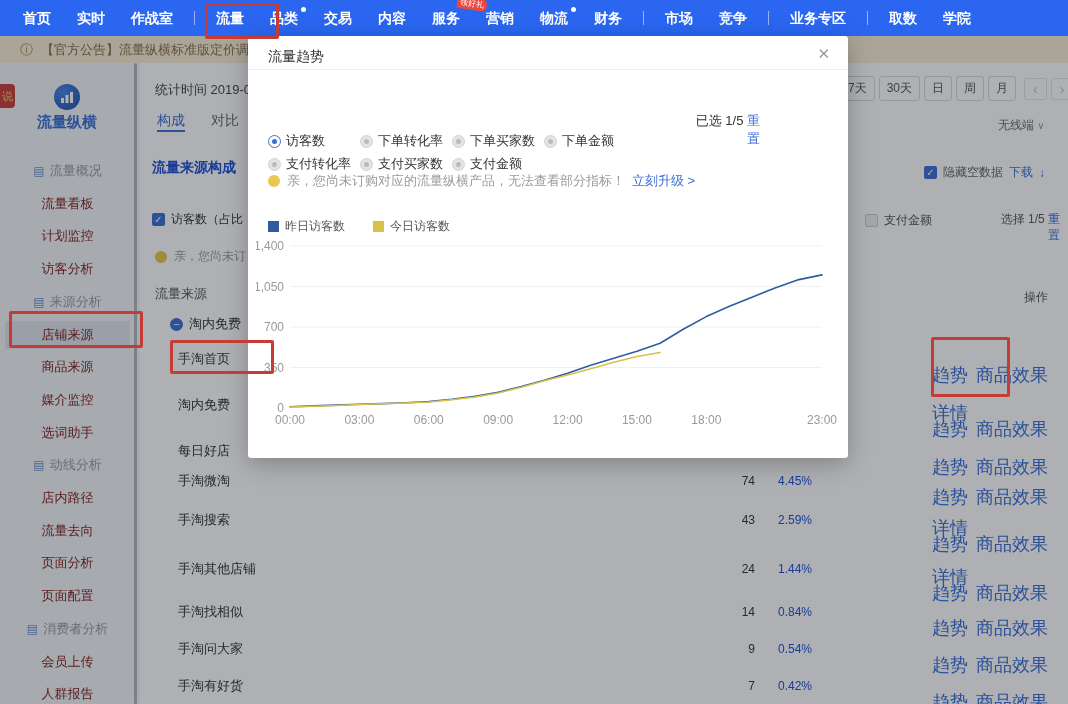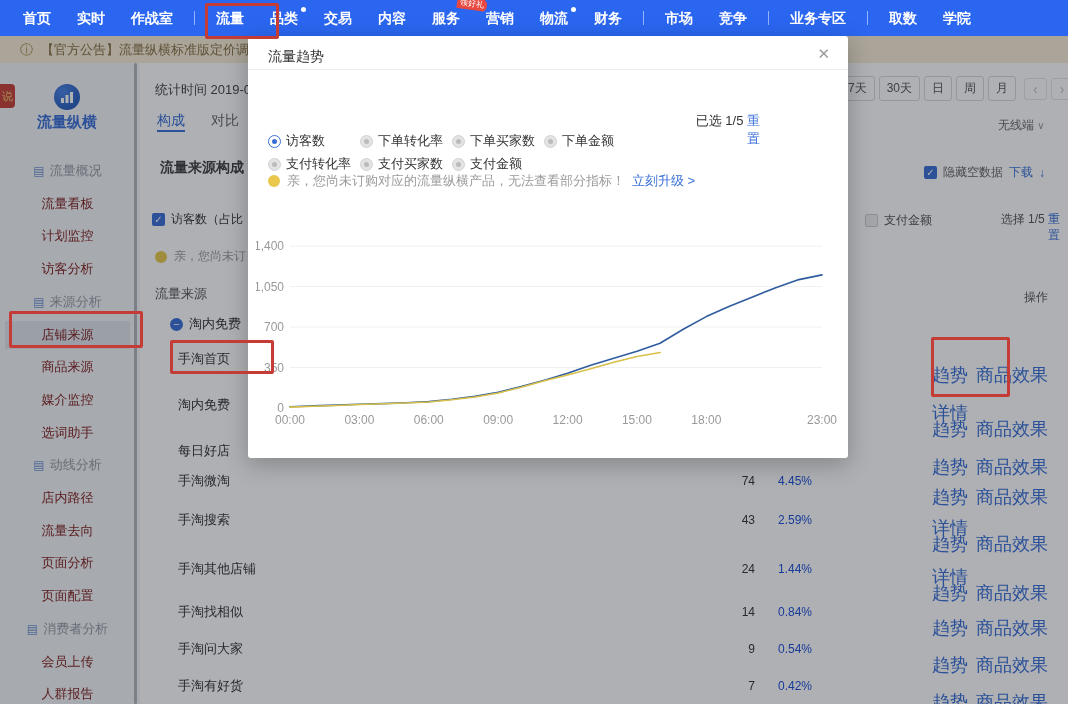--- a/index.html
+++ b/index.html
@@ -32,21 +32,21 @@
   .side-item.active{background:#e2e6ed;}
   .side-icon{color:#6f93cf;font-size:12px;line-height:12px;}
   
   .content{position:absolute;top:63px;left:140px;right:0;bottom:0;background:#fff;}
   .stat-time{position:absolute;left:15px;top:18px;font-size:13px;color:#444;white-space:nowrap;}
   .tabs{position:absolute;left:17px;top:49px;font-size:14px;display:flex;align-items:flex-start;}
   .tab{cursor:pointer;padding-bottom:0;}
   .tab.active{color:#3a6fd8;border-bottom:2px solid #3a6fd8;}
   .tab.idle{color:#666;margin-left:26px;}
   .tab-div{color:#ddd;margin-left:24px;}
-  .section-title{position:absolute;left:12px;top:96px;font-size:14px;font-weight:700;color:#404040;margin-left:8px;}
+  .section-title{position:absolute;left:12px;top:96px;font-size:14px;font-weight:700;color:#1d4ed8;}
   .ranges{position:absolute;left:700px;top:13px;display:flex;align-items:center;}
   .range-btn{border:1px solid #d9d9d9;border-radius:3px;background:#fff;color:#555;
     font-size:12px;padding:3px 7px;margin-right:4px;cursor:pointer;white-space:nowrap;}
   .pager{color:#c2c2c2;font-size:14px;padding:2px 8px;border:1px solid #e5e5e5;border-radius:3px;margin-left:4px;cursor:pointer;}
   .device{position:absolute;left:858px;top:54px;font-size:12px;color:#666;cursor:pointer;}
   .caret{color:#999;font-size:10px;}
   .hide-row{position:absolute;right:23px;top:101px;display:flex;align-items:center;gap:6px;font-size:12px;color:#666;}
   .cb{display:inline-block;width:13px;height:13px;border-radius:2px;box-sizing:border-box;}
   .cb.checked{background:#3a6fd8;color:#fff;font-size:10px;line-height:13px;text-align:center;}
   .cb.un{background:#efefef;border:1px solid #ccc;}
@@ -392,20 +392,30 @@
       <span>已选 1/5</span>
       <a class="reset-wrap">重置</a>
     </div>
 
     <div class="modal-notice">
       <span class="notice-dot"></span>
       <span>亲，您尚未订购对应的流量纵横产品，无法查看部分指标！</span>
       <a class="blue">立刻升级 &gt;</a>
     </div>
 
+    <div class="legend">
+        <span class="litem">
+          <span class="lswatch" style="background: rgb(46, 92, 158);"></span>
+          <span>昨日访客数</span>
+        </span>
+        <span class="litem">
+          <span class="lswatch" style="background: rgb(216, 192, 74);"></span>
+          <span>今日访客数</span>
+        </span>
+      </div>
 
     <svg class="chart" width="584" height="205">
         <text x="28" y="178" text-anchor="end" font-size="12" fill="#999">0</text>
         <line x1="34" y1="133.5" x2="566" y2="133.5" stroke="#f0f0f0" stroke-width="1"></line>
         <text x="28" y="137.5" text-anchor="end" font-size="12" fill="#999">350</text>
         <line x1="34" y1="93" x2="566" y2="93" stroke="#f0f0f0" stroke-width="1"></line>
         <text x="28" y="97" text-anchor="end" font-size="12" fill="#999">700</text>
         <line x1="34" y1="52.5" x2="566" y2="52.5" stroke="#f0f0f0" stroke-width="1"></line>
         <text x="28" y="56.5" text-anchor="end" font-size="12" fill="#999">1,050</text>
         <line x1="34" y1="12" x2="566" y2="12" stroke="#f0f0f0" stroke-width="1"></line>

